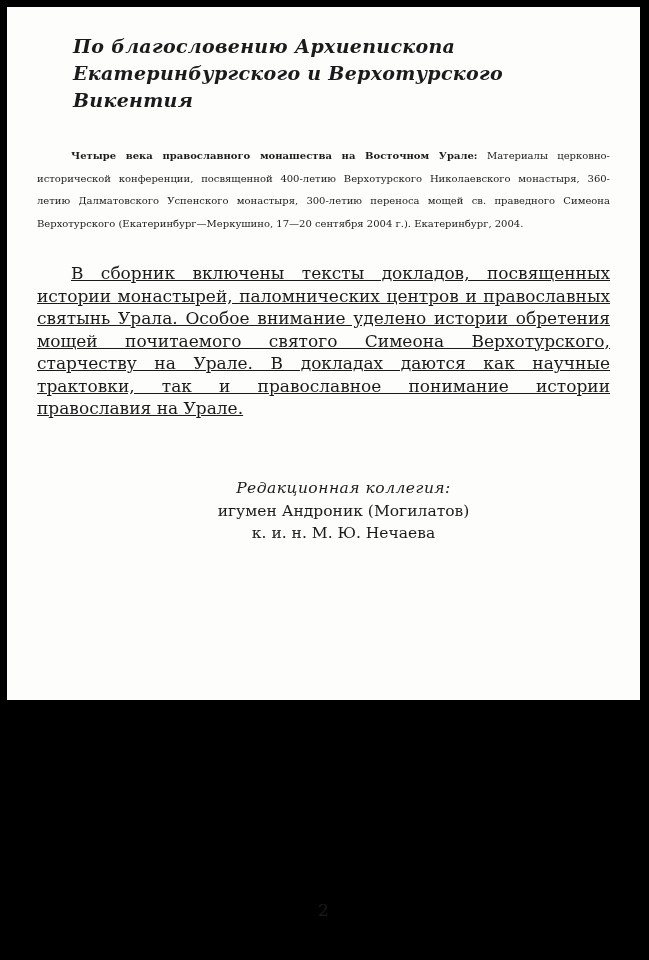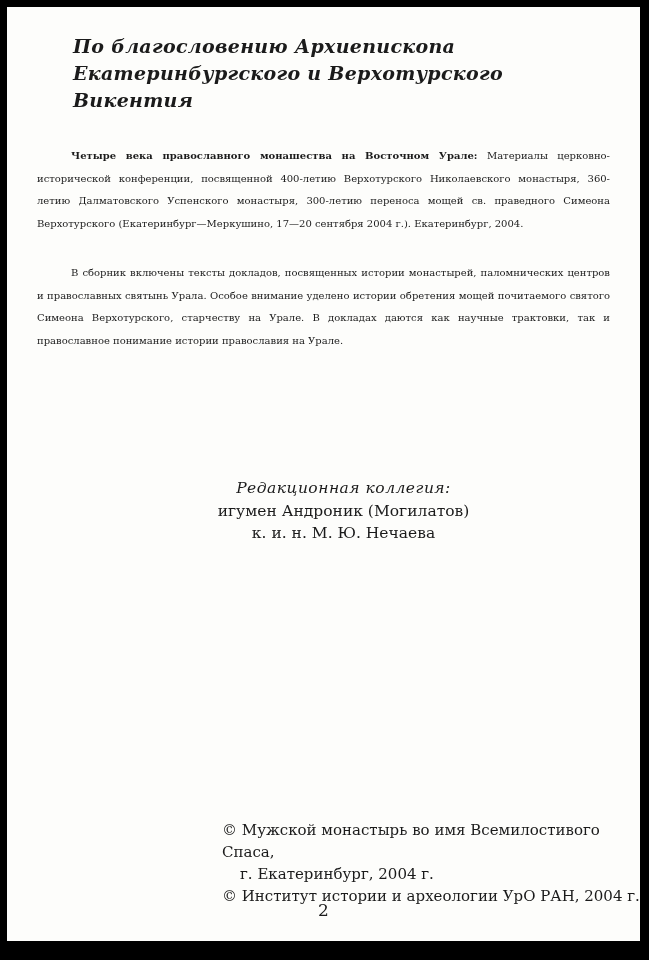--- a/index.html
+++ b/index.html
@@ -13,21 +13,21 @@
     height: 960px;
     background: #000;
     overflow: hidden;
     font-family: "DejaVu Serif", "Liberation Serif", serif;
   }
   .page {
     position: absolute;
     top: 7px;
     left: 7px;
     width: 633px;
-    height: 934px;
+    height: 693px;
     background: #fdfdfb;
     color: #1b1b1b;
   }
   .blessing {
     position: absolute;
     top: 26px;
     left: 66px;
     right: 60px;
     font-style: italic;
     font-weight: bold;
@@ -49,23 +49,24 @@
     text-indent: 34px;
   }
   .annotation .lead {
     font-weight: bold;
   }
   .abstract {
     position: absolute;
     top: 255px;
     left: 30px;
     right: 30px;
-    font-size: 10px;
+    font-size: 17px;
     line-height: 22.5px;
     text-align: justify;
+    text-decoration: underline;
   }
   .abstract p {
     margin: 0;
     text-indent: 34px;
   }
   .editorial {
     position: absolute;
     top: 470px;
     left: 0;
     right: 0;
@@ -117,22 +118,17 @@
     <div class="abstract">
       <p>В сборник включены тексты докладов, посвященных истории монастырей, паломнических центров и православных святынь Урала. Особое внимание уделено истории обретения мощей почитаемого святого Симеона Верхотурского, старчеству на Урале. В докладах даются как научные трактовки, так и православное понимание истории православия на Урале.</p>
     </div>
 
     <div class="editorial">
       <div class="heading">Редакционная коллегия:</div>
       <p class="member">игумен Андроник (Могилатов)</p>
       <p class="member">к. и. н. М. Ю. Нечаева</p>
     </div>
 
-    <div class="copyright">
-      <div>© Мужской монастырь во имя Всемилостивого Спаса,</div>
-      <div class="cont">г. Екатеринбург, 2004 г.</div>
-      <div>© Институт истории и археологии УрО РАН, 2004 г.</div>
-    </div>
 
     <div class="page-number">2</div>
 
   </div>
 </div>
 
 </body></html>

